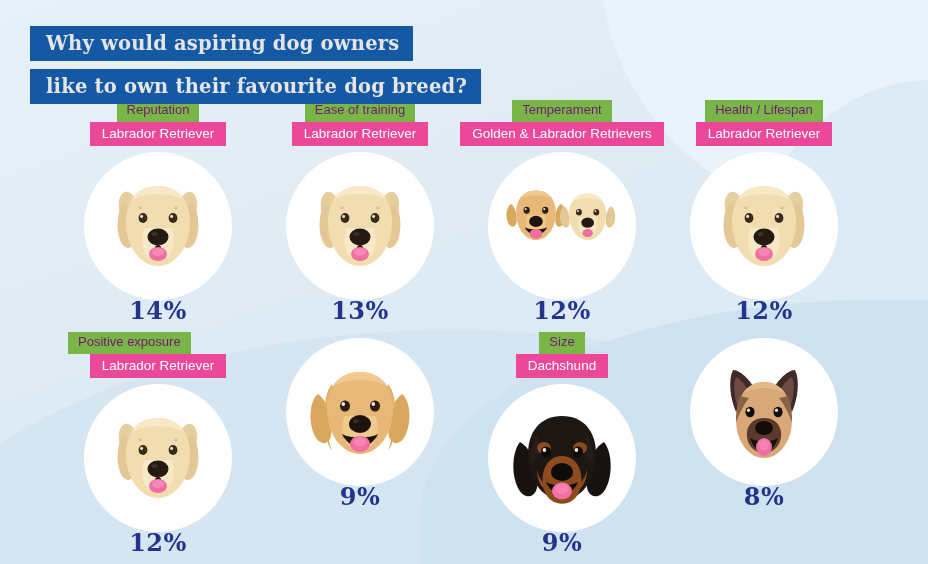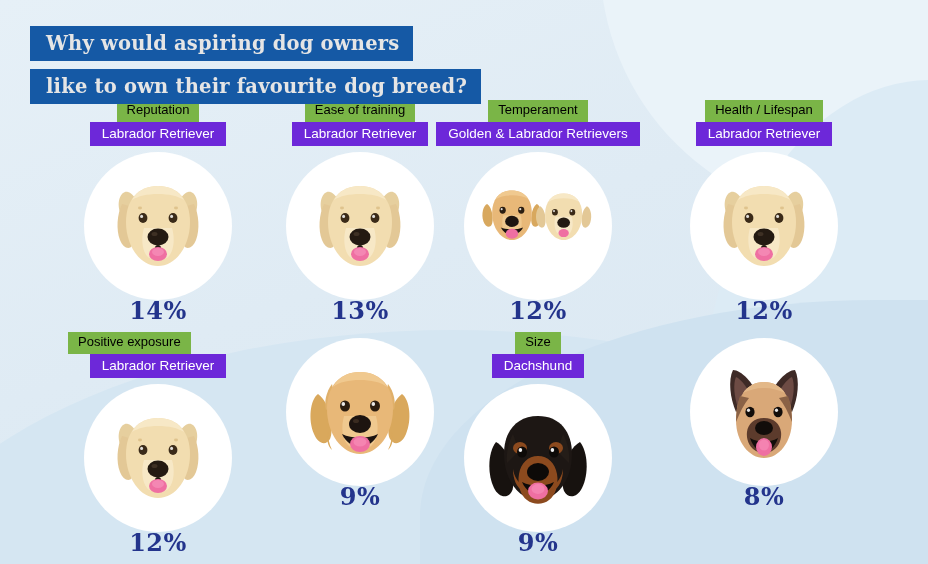--- a/index.html
+++ b/index.html
@@ -38,30 +38,30 @@
     font-size:19.5px;font-weight:bold;letter-spacing:.2px;
     padding:7px 14px 7px 16px;line-height:1.08;white-space:nowrap;
     width:max-content;
   }
   .title-line + .title-line{margin-top:8px;}
 
   
   .grid{position:absolute;left:0;top:100px;width:928px;z-index:4;}
   .row{position:relative;height:232px;}
   .cell{position:absolute;width:232px;top:0;display:flex;flex-direction:column;align-items:center;}
-  .c0{left:42px;} .c1{left:244px;} .c2{left:422px;text-align:center;} .c3{left:648px;}
+  .c0{left:42px;} .c1{left:244px;} .c2{left:446px;text-align:center;} .c3{left:648px;}
 
   .badges{display:flex;flex-direction:column;align-items:center;width:100%;}
   .badge-green{
-    background:#7ab547;color:#000000;font-size:13px;
+    background:#7ab547;color:#701a75;font-size:13px;
     padding:3px 10px 4px 10px;line-height:1.15;white-space:nowrap;
     align-self:center;position:relative;z-index:2;
   }
   .badge-blue{
-    background:#6d28d9;color:#ffffff;font-size:13.5px;
+    background:#ec4899;color:#ffffff;font-size:13.5px;
     padding:4px 12px 5px 12px;line-height:1.15;white-space:nowrap;
     position:relative;z-index:1;
   }
   .cell.align-left .badge-green{align-self:flex-start;margin-left:26px;}
 
   .disc{
     width:148px;height:148px;border-radius:50%;
     background:radial-gradient(circle at 50% 50%, #ffffff 0%, #ffffff 72%, rgba(255,255,255,.75) 86%, rgba(255,255,255,0) 100%);
     margin-top:6px;display:flex;align-items:center;justify-content:center;
     position:relative;

